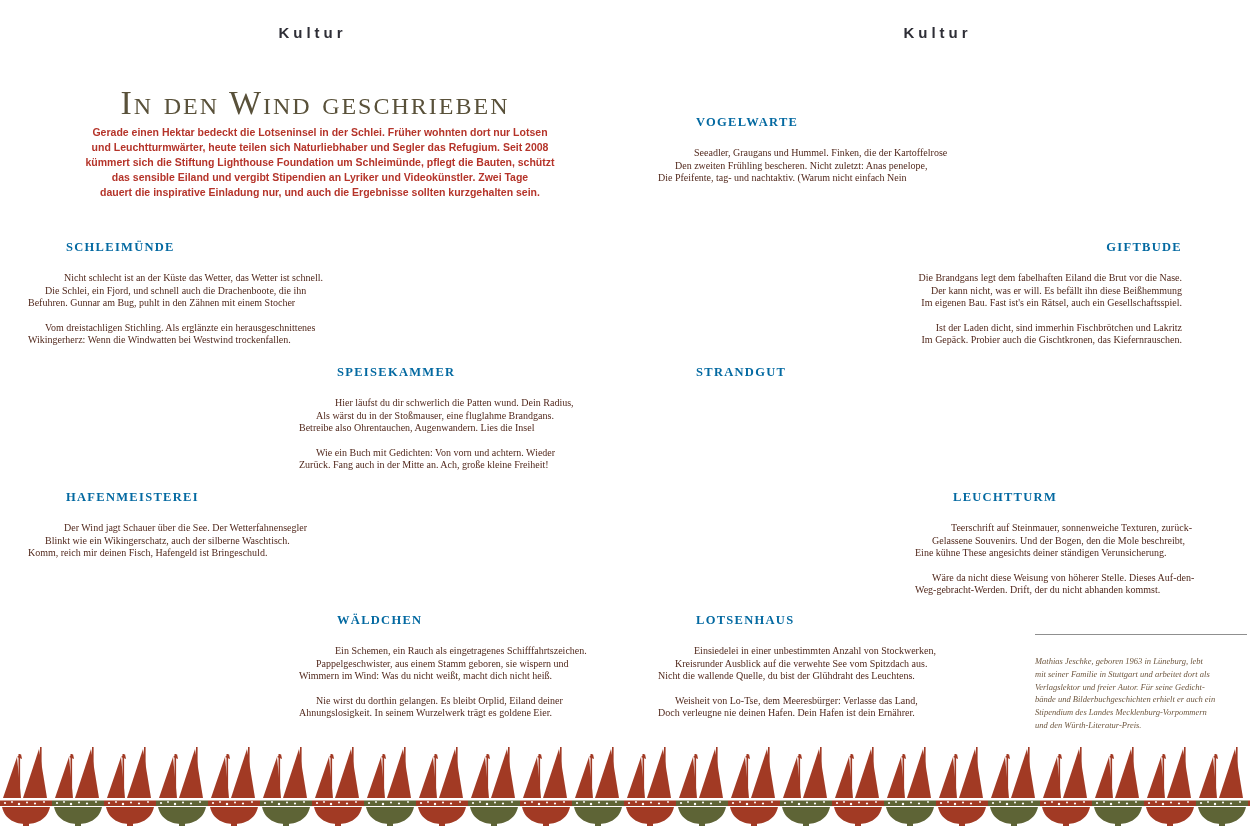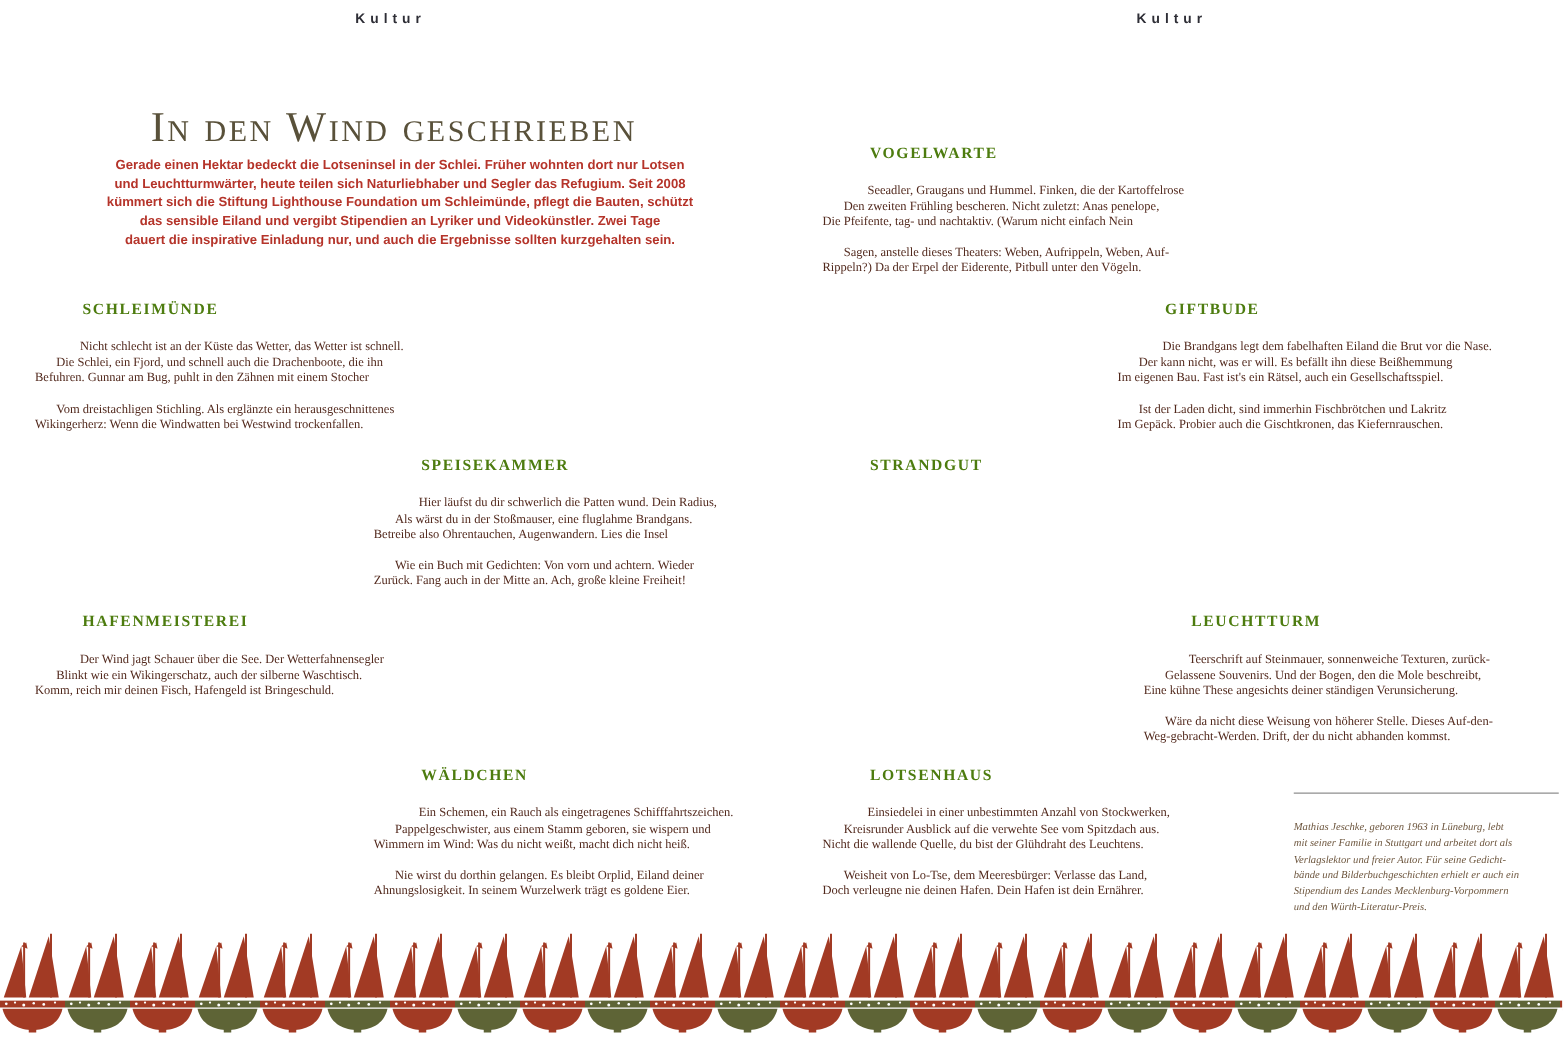--- a/index.html
+++ b/index.html
@@ -1,54 +1,54 @@
 <!DOCTYPE html>
 <html><head>
 <meta charset="utf-8">
 <style>
   html,body{margin:0;padding:0;}
   body{
     width:1250px;height:833px;position:relative;background:#ffffff;
     font-family:"Liberation Serif", serif;overflow:hidden;
   }
   .kultur{
-    position:absolute;top:9px;width:625px;text-align:center;
+    position:absolute;top:24px;width:625px;text-align:center;
     font-family:"Liberation Sans", sans-serif;font-weight:bold;
-    font-size:11px;letter-spacing:4px;color:#2e2e36;
+    font-size:15px;letter-spacing:4px;color:#2e2e36;
   }
   .kultur.left{left:0;}
   .kultur.right{left:625px;}
   .main-title{
     position:absolute;left:35px;top:84px;width:560px;text-align:center;
     font-family:"Liberation Serif", serif;font-variant:small-caps;
     font-size:34px;letter-spacing:2px;color:#59513a;font-weight:normal;margin:0;
   }
   .intro{
     position:absolute;left:60px;top:125px;width:520px;text-align:center;
     font-family:"Liberation Sans", sans-serif;font-weight:bold;
     font-size:10.5px;line-height:15px;color:#b5342a;
   }
   .poem{position:absolute;color:#52291d;}
   .poem h3{
     margin:0 0 13px 38px;font-size:12.5px;letter-spacing:1.3px;
-    font-weight:bold;color:#4d7c0f;font-family:"Liberation Serif", serif;
+    font-weight:bold;color:#0369a1;font-family:"Liberation Serif", serif;
   }
   .poem .stanza{margin:0;}
   .poem .stanza + .stanza{margin-top:12px;}
   .poem .line{font-size:10px;line-height:12.6px;white-space:nowrap;}
   .ind0{margin-left:0;}
   .ind1{margin-left:17px;}
   .ind2{margin-left:36px;margin-top:17px;}
   
   .sec-schleimuende  {left:28px; top:240px;width:320px;}
   .sec-speisekammer  {left:299px;top:365px;width:300px;}
   .sec-hafenmeisterei{left:28px; top:490px;width:310px;}
   .sec-waeldchen     {left:299px;top:613px;width:300px;}
   .sec-vogelwarte    {left:658px;top:115px;width:300px;}
-  .sec-giftbude      {left:894px;top:240px;width:310px;}
+  .sec-giftbude      {left:872px;top:240px;width:310px;text-align:right;}
   .sec-strandgut     {left:658px;top:365px;width:310px;}
   .sec-leuchtturm    {left:915px;top:490px;width:310px;}
   .sec-lotsenhaus    {left:658px;top:613px;width:300px;}
   .bio{
     position:absolute;left:1035px;top:634px;width:212px;
     border-top:1px solid #8f8f8f;padding-top:20px;
     font-style:italic;font-size:8.5px;line-height:12.8px;color:#6e573f;
   }
   .ship-border{position:absolute;left:0;top:744px;width:1250px;height:84px;}
 </style>
@@ -111,24 +111,20 @@
       <div class="line ind1">Nie wirst du dorthin gelangen. Es bleibt Orplid, Eiland deiner</div>
       <div class="line ind0">Ahnungslosigkeit. In seinem Wurzelwerk trägt es goldene Eier.</div>
     </div>
   </section>
 <section class="poem sec-vogelwarte">
     <h3>VOGELWARTE</h3>
     <div class="stanza">
       <div class="line ind2">Seeadler, Graugans und Hummel. Finken, die der Kartoffelrose</div>
       <div class="line ind1">Den zweiten Frühling bescheren. Nicht zuletzt: Anas penelope,</div>
       <div class="line ind0">Die Pfeifente, tag- und nachtaktiv. (Warum nicht einfach Nein</div>
-    </div>
-    <div class="stanza">
-      <div class="line ind1">Sagen, anstelle dieses Theaters: Weben, Aufrippeln, Weben, Auf-</div>
-      <div class="line ind0">Rippeln?) Da der Erpel der Eiderente, Pitbull unter den Vögeln.</div>
     </div>
   </section>
 <section class="poem sec-giftbude">
     <h3>GIFTBUDE</h3>
     <div class="stanza">
       <div class="line ind2">Die Brandgans legt dem fabelhaften Eiland die Brut vor die Nase.</div>
       <div class="line ind1">Der kann nicht, was er will. Es befällt ihn diese Beißhemmung</div>
       <div class="line ind0">Im eigenen Bau. Fast ist's ein Rätsel, auch ein Gesellschaftsspiel.</div>
     </div>
     <div class="stanza">

